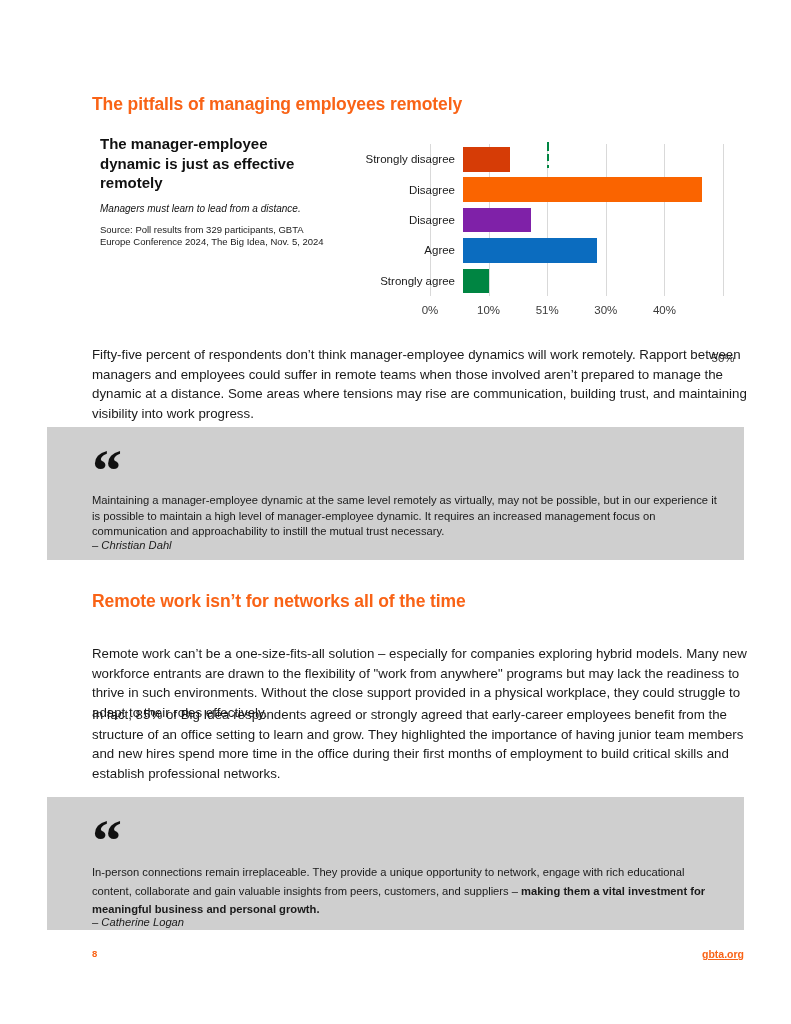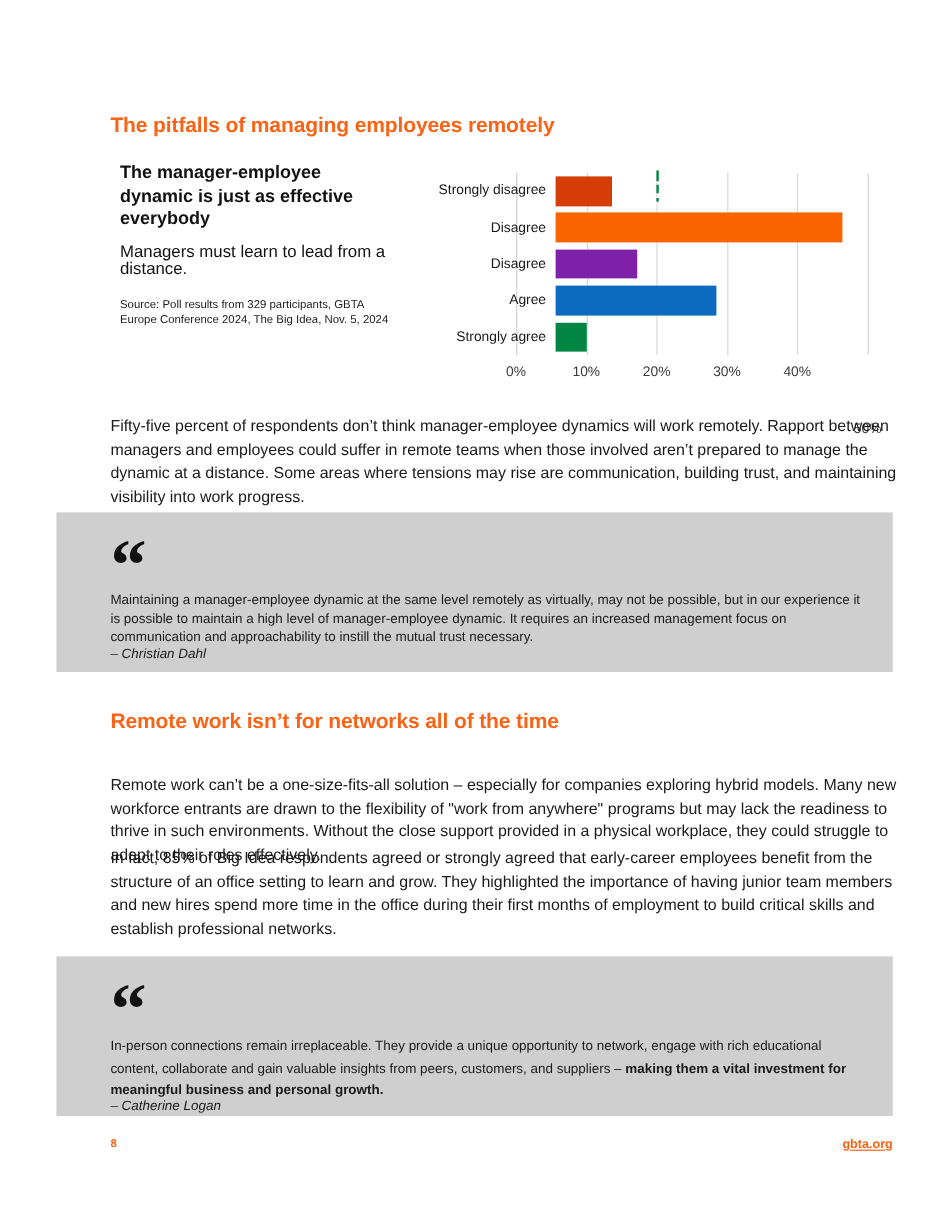--- a/index.html
+++ b/index.html
@@ -48,24 +48,25 @@
     width: 225px;
   }
   .chart-title {
     font-size: 15px;
     font-weight: bold;
     line-height: 19.5px;
     color: #111111;
     margin: 0 0 9px 0;
   }
   .chart-subtitle {
-    font-size: 14px;
+    font-size: 10px;
+    font-style: italic;
     line-height: 14.5px;
     color: #111111;
-    margin: 0 0 18px 0;
+    margin: 0 0 8px 0;
   }
   .chart-source {
     font-size: 9.5px;
     line-height: 12px;
     color: #1a1a1a;
     margin: 0;
   }
 
   
   .chart-area {
@@ -227,21 +228,21 @@
 </head>
 <body>
 
 <div class="page">
 
   <div class="section-heading" id="heading-pitfalls">The pitfalls of managing employees remotely</div>
 
   <div class="chart-block">
 
     <div class="chart-left">
-      <div class="chart-title">The manager-employee dynamic is just as effective everybody</div>
+      <div class="chart-title">The manager-employee dynamic is just as effective remotely</div>
       <div class="chart-subtitle">Managers must learn to lead from a distance.</div>
       <div class="chart-source">Source: Poll results from 329 participants, GBTA Europe Conference 2024, The Big Idea, Nov. 5, 2024</div>
     </div>
 
     <div class="chart-area">
       <div class="plot">
         <div class="axis-line"></div>
         <div class="gridlines" id="gridlines">
             <div class="gridline" style="left: 0%;"></div>
             <div class="gridline" style="left: 20%;"></div>
@@ -272,21 +273,21 @@
               <div class="bar" title="Agree: 25.6%" style="width: 51.2%; background: rgb(11, 108, 191);"></div>
             </div>
           </div>
         <div class="green-artifact" style="left:40%; top:-2px; height:9px;"></div>
         <div class="green-artifact" style="left:40%; top:10px; height:7px;"></div>
         <div class="green-artifact" style="left:40%; top:21px; height:3px;"></div>
       </div>
       <div class="x-ticks" id="x-ticks">
           <div class="x-tick" style="left: 0%;">0%</div>
           <div class="x-tick" style="left: 20%;">10%</div>
-          <div class="x-tick" style="left: 40%;">20%</div>
+          <div class="x-tick" style="left: 40%;">51%</div>
           <div class="x-tick" style="left: 60%;">30%</div>
           <div class="x-tick" style="left: 80%;">40%</div>
           <div class="x-tick" style="left: 100%; margin-top: 48px;">50%</div>
         </div>
     </div>
   </div>
 
   <div class="body-text" id="para-one">Fifty-five percent of respondents don’t think manager-employee dynamics will work remotely. Rapport between managers and employees could suffer in remote teams when those involved aren’t prepared to manage the dynamic at a distance. Some areas where tensions may rise are communication, building trust, and maintaining visibility into work progress.</div>
 
   <div class="quote-block" id="quote-1">

